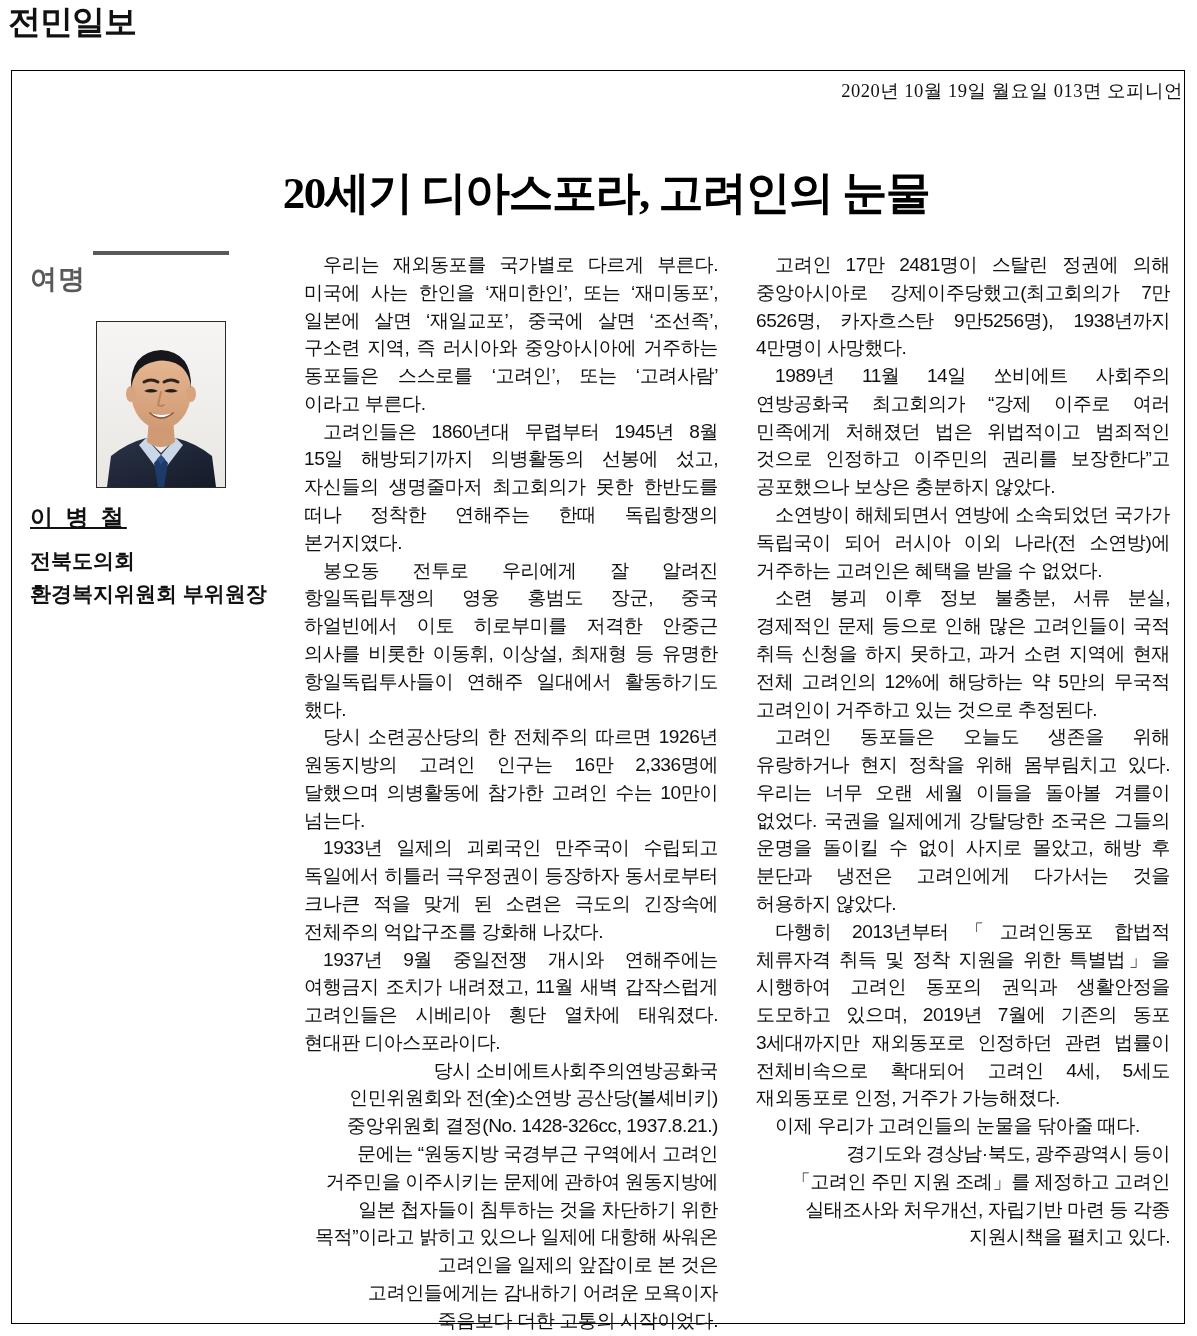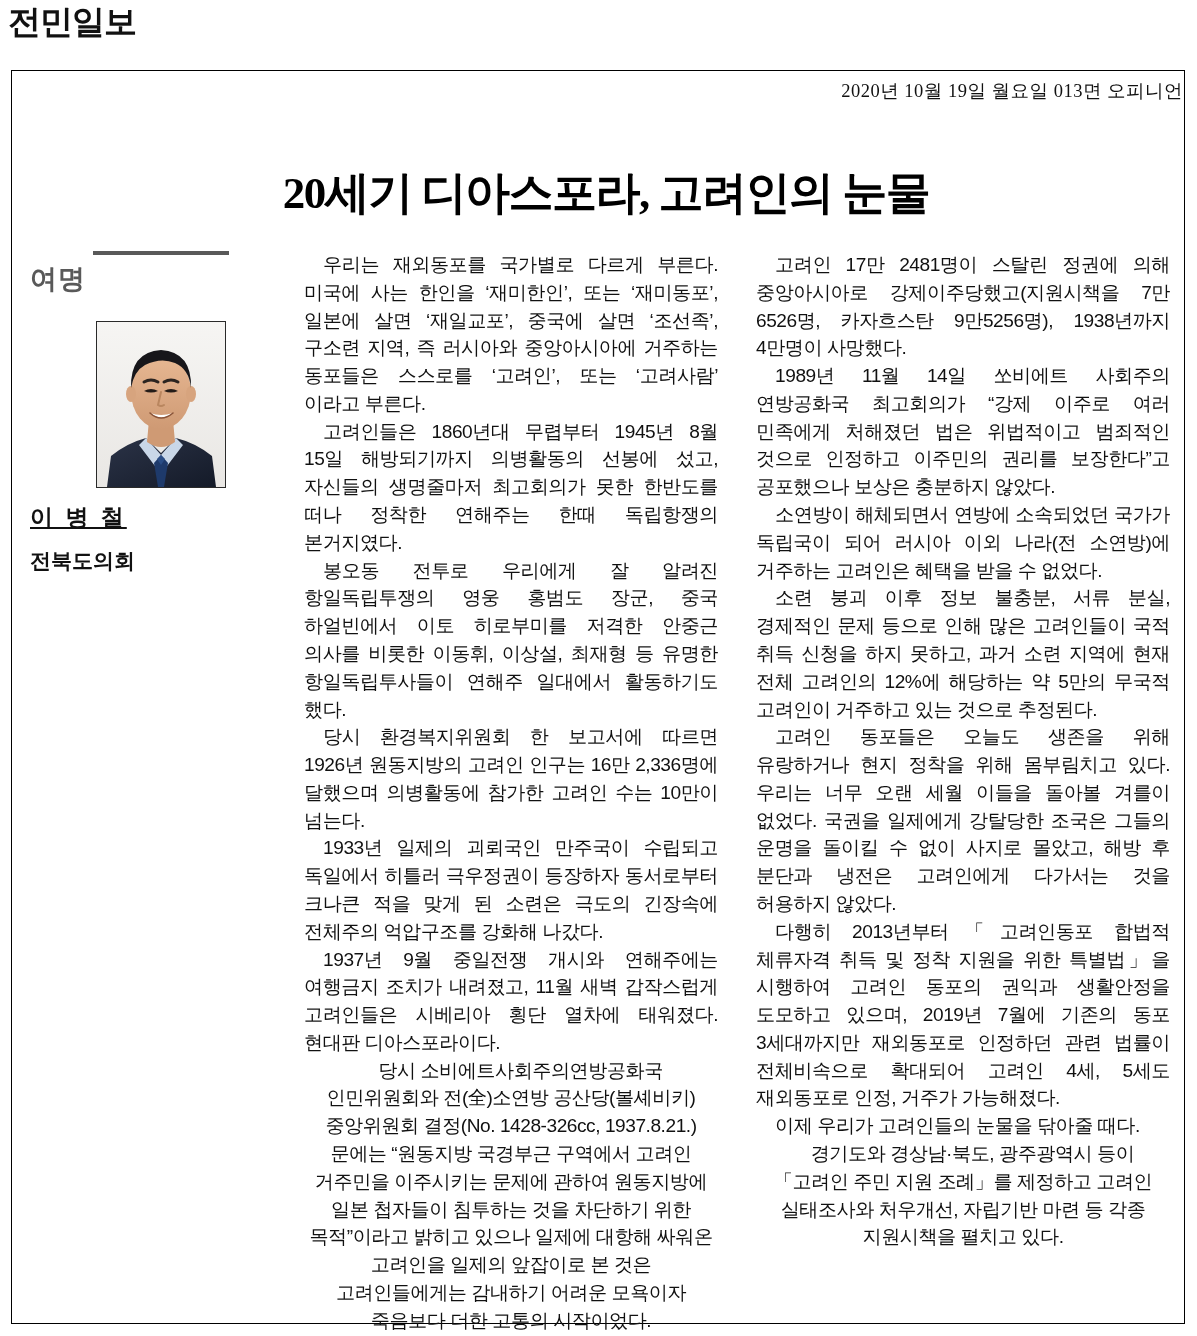--- a/index.html
+++ b/index.html
@@ -141,21 +141,21 @@
     font-family: "Liberation Sans", "DejaVu Sans", sans-serif;
     font-size: 19.1px;
     line-height: 1.455;
     letter-spacing: -0.45px;
     text-align: justify;
     text-justify: inter-character;
     text-indent: 1em;
     word-break: keep-all;
     color: #111;
   }
-  .col p:last-child { text-align: center; }
+  .col p:last-child { text-align: right; }
 </style>
 </head>
 <body>
 
 <div class="masthead">
   <div class="paper-name">전민일보</div>
   <div class="dateline">2020년 10월 19일 월요일 013면 오피니언</div>
 </div>
 
 <div class="page-frame">
@@ -209,35 +209,36 @@
         <path d="M64 70 L61 83 Q64 85 67 83" stroke="#b9865f" stroke-width="2" fill="none" stroke-linecap="round"></path>
 
         <path d="M53 91 Q64 100 76 91 Q64 95 53 91 Z" fill="#ffffff"></path>
         <path d="M53 91 Q64 101 76 91" stroke="#8a5438" stroke-width="1.6" fill="none" stroke-linecap="round"></path>
       </svg>
     </div>
 
     <div class="author-name">이 병 철</div>
     <div class="author-org">
       <div>전북도의회</div>
+      <div>환경복지위원회 부위원장</div>
     </div>
   </aside>
 
   <div class="columns">
     <div class="col">
         <p>우리는 재외동포를 국가별로 다르게 부른다. 미국에 사는 한인을 ‘재미한인’, 또는 ‘재미동포’, 일본에 살면 ‘재일교포’, 중국에 살면 ‘조선족’, 구소련 지역, 즉 러시아와 중앙아시아에 거주하는 동포들은 스스로를 ‘고려인’, 또는 ‘고려사람’ 이라고 부른다.</p>
         <p>고려인들은 1860년대 무렵부터 1945년 8월 15일 해방되기까지 의병활동의 선봉에 섰고, 자신들의 생명줄마저 최고회의가 못한 한반도를 떠나 정착한 연해주는 한때 독립항쟁의 본거지였다.</p>
         <p>봉오동 전투로 우리에게 잘 알려진 항일독립투쟁의 영웅 홍범도 장군, 중국 하얼빈에서 이토 히로부미를 저격한 안중근 의사를 비롯한 이동휘, 이상설, 최재형 등 유명한 항일독립투사들이 연해주 일대에서 활동하기도 했다.</p>
-        <p>당시 환경복지위원회 한 보고서에 따르면 1926년 원동지방의 고려인 인구는 16만 2,336명에 달했으며 의병활동에 참가한 고려인 수는 10만이 넘는다.</p>
+        <p>당시 소련공산당의 한 전체주의 따르면 1926년 원동지방의 고려인 인구는 16만 2,336명에 달했으며 의병활동에 참가한 고려인 수는 10만이 넘는다.</p>
         <p>1933년 일제의 괴뢰국인 만주국이 수립되고 독일에서 히틀러 극우정권이 등장하자 동서로부터 크나큰 적을 맞게 된 소련은 극도의 긴장속에 전체주의 억압구조를 강화해 나갔다.</p>
         <p>1937년 9월 중일전쟁 개시와 연해주에는 여행금지 조치가 내려졌고, 11월 새벽 갑작스럽게 고려인들은 시베리아 횡단 열차에 태워졌다. 현대판 디아스포라이다.</p>
         <p>당시 소비에트사회주의연방공화국 인민위원회와 전(全)소연방 공산당(볼셰비키) 중앙위원회 결정(No. 1428-326cc, 1937.8.21.)문에는 “원동지방 국경부근 구역에서 고려인 거주민을 이주시키는 문제에 관하여 원동지방에 일본 첩자들이 침투하는 것을 차단하기 위한 목적”이라고 밝히고 있으나 일제에 대항해 싸워온 고려인을 일제의 앞잡이로 본 것은 고려인들에게는 감내하기 어려운 모욕이자 죽음보다 더한 고통의 시작이었다.</p>
       </div>
     <div class="col">
-        <p>고려인 17만 2481명이 스탈린 정권에 의해 중앙아시아로 강제이주당했고(지원시책을 7만 6526명, 카자흐스탄 9만5256명), 1938년까지 4만명이 사망했다.</p>
+        <p>고려인 17만 2481명이 스탈린 정권에 의해 중앙아시아로 강제이주당했고(최고회의가 7만 6526명, 카자흐스탄 9만5256명), 1938년까지 4만명이 사망했다.</p>
         <p>1989년 11월 14일 쏘비에트 사회주의 연방공화국 최고회의가 “강제 이주로 여러 민족에게 처해졌던 법은 위법적이고 범죄적인 것으로 인정하고 이주민의 권리를 보장한다”고 공포했으나 보상은 충분하지 않았다.</p>
         <p>소연방이 해체되면서 연방에 소속되었던 국가가 독립국이 되어 러시아 이외 나라(전 소연방)에 거주하는 고려인은 혜택을 받을 수 없었다.</p>
         <p>소련 붕괴 이후 정보 불충분, 서류 분실, 경제적인 문제 등으로 인해 많은 고려인들이 국적 취득 신청을 하지 못하고, 과거 소련 지역에 현재 전체 고려인의 12%에 해당하는 약 5만의 무국적 고려인이 거주하고 있는 것으로 추정된다.</p>
         <p>고려인 동포들은 오늘도 생존을 위해 유랑하거나 현지 정착을 위해 몸부림치고 있다. 우리는 너무 오랜 세월 이들을 돌아볼 겨를이 없었다. 국권을 일제에게 강탈당한 조국은 그들의 운명을 돌이킬 수 없이 사지로 몰았고, 해방 후 분단과 냉전은 고려인에게 다가서는 것을 허용하지 않았다.</p>
         <p>다행히 2013년부터「고려인동포 합법적 체류자격 취득 및 정착 지원을 위한 특별법」을 시행하여 고려인 동포의 권익과 생활안정을 도모하고 있으며, 2019년 7월에 기존의 동포 3세대까지만 재외동포로 인정하던 관련 법률이 전체비속으로 확대되어 고려인 4세, 5세도 재외동포로 인정, 거주가 가능해졌다.</p>
         <p>이제 우리가 고려인들의 눈물을 닦아줄 때다.</p>
         <p>경기도와 경상남·북도, 광주광역시 등이「고려인 주민 지원 조례」를 제정하고 고려인 실태조사와 처우개선, 자립기반 마련 등 각종 지원시책을 펼치고 있다.</p>
       </div>
   </div>
 

